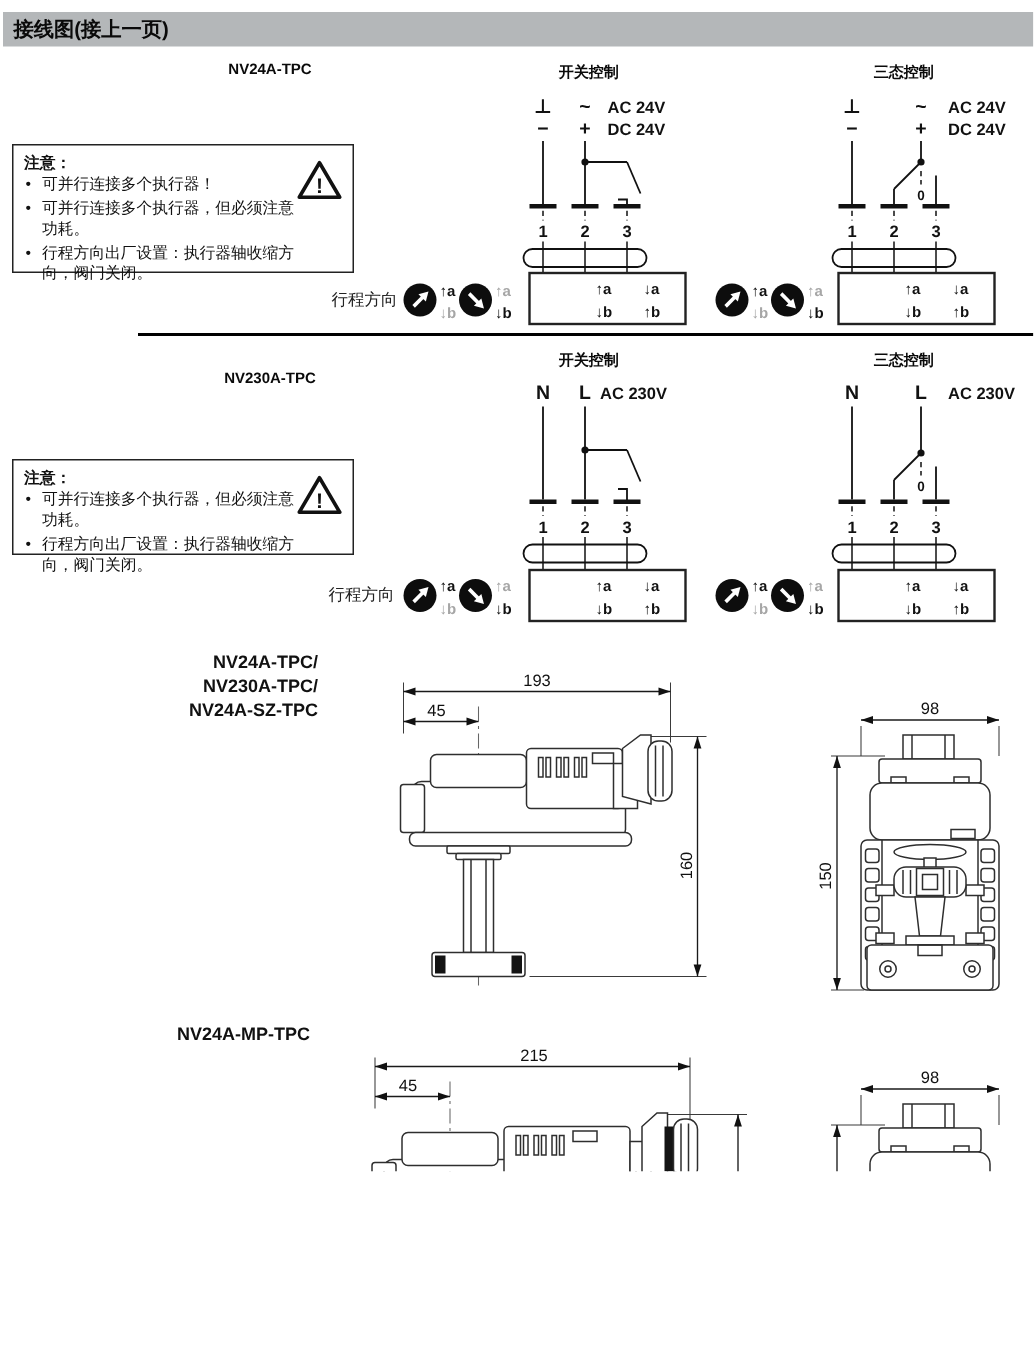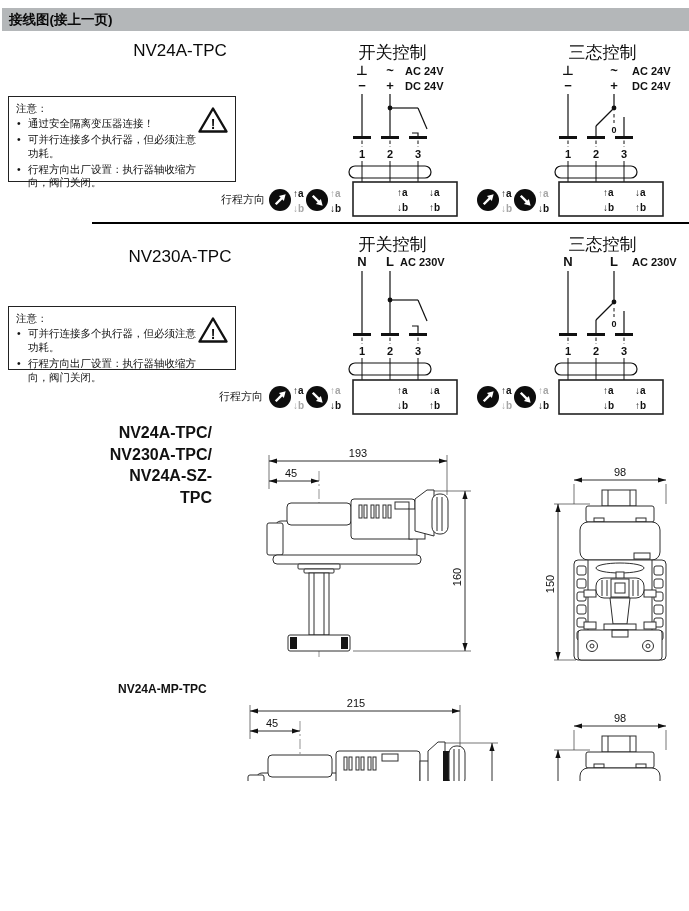--- a/index.html
+++ b/index.html
@@ -1,24 +1,24 @@
 <!DOCTYPE html>
 <html><head>
 <meta charset="utf-8">
 <style>
   html,body{margin:0;padding:0;background:#fff;}
   .page{position:relative;width:689px;height:781px;background:#fff;overflow:hidden;
         font-family:"Liberation Sans","DejaVu Sans",sans-serif;color:#111;}
   .secbar{position:absolute;left:2px;right:0;height:23px;background:#b4b7b9;
           display:flex;align-items:center;padding-left:7px;font-size:13.5px;font-weight:bold;color:#0a0a0a;}
-  .blocktitle{position:absolute;font-size:17px;font-weight:normal;text-align:center;color:#0a0a0a;}
+  .blocktitle{position:absolute;font-size:10px;font-weight:bold;text-align:center;color:#0a0a0a;}
   .dirlabel{position:absolute;font-size:11px;color:#222;font-family:Liberation Serif, serif;}
   .divider{position:absolute;left:92px;right:0;height:2px;background:#000;}
   .notes{position:absolute;width:228px;border:1.6px solid #222;background:#fff;padding:5px 7px 4px 7px;box-sizing:border-box;}
-  .notes-title{font-size:10.5px;font-weight:normal;margin-bottom:1px;}
+  .notes-title{font-size:10.5px;font-weight:bold;margin-bottom:1px;}
   .note-item{font-size:10.5px;line-height:1.32;padding-left:12px;padding-right:28px;position:relative;margin-bottom:2px;}
   .note-item::before{content:"•";position:absolute;left:1px;top:0;}
   .warn{position:absolute;right:7px;top:9px;}
   svg{position:absolute;overflow:visible;}
   svg text{font-family:"Liberation Sans","DejaVu Sans",sans-serif;}
   .wire{stroke:#111;stroke-width:1.2;fill:none;}
   .thin{stroke:#111;stroke-width:1;fill:none;}
   .dsh{stroke:#111;stroke-width:1;stroke-dasharray:3.5 2.5;fill:none;}
   .bar{stroke:#111;stroke-width:3;fill:none;}
   .oval{stroke:#111;stroke-width:1.2;fill:none;}
@@ -121,21 +121,21 @@
     <text x="87" y="134" class="ab">↓a</text>
     <text x="87" y="149" class="ab">↑b</text>
   </svg>
 
   <div class="notes" style="left:8px;top:96px;height:86px">
     <svg class="warn" width="30" height="28" viewBox="0 0 30 28">
       <polygon points="15,2.5 28.5,25.5 1.5,25.5" fill="#fff" stroke="#111" stroke-width="2.4" stroke-linejoin="round"></polygon>
       <text x="15" y="22.5" text-anchor="middle" font-size="14" font-weight="bold" fill="#111">!</text>
     </svg>
     <div class="notes-title">注意：</div>
-    <div class="note-item"><span>通过安全隔离变压器连接！</span></div>
+    <div class="note-item"><span>可并行连接多个执行器！</span></div>
     <div class="note-item"><span>可并行连接多个执行器，但必须注意功耗。</span></div>
     <div class="note-item" style="padding-right:14px"><span>行程方向出厂设置：执行器轴收缩方向，阀门关闭。</span></div>
   </div>
 
   <div class="dirlabel" style="left:221px;top:192px">行程方向</div>
 
   <svg style="left:268px;top:184px" width="78" height="32" viewBox="0 0 78 32">
     <g transform="translate(12,16)">
       <circle r="11" class="knob"></circle>
       <g transform="rotate(-45)">
@@ -293,21 +293,21 @@
       <g transform="rotate(45)">
           <line x1="-6" y1="0" x2="3" y2="0" class="karrow"></line>
           <polygon points="8,0 2,-3.5 2,3.5" class="khead"></polygon>
         </g>
     </g>
     <text x="62" y="13" class="ab gray">↑a</text>
     <text x="62" y="28" class="ab">↓b</text>
   </svg>
 
 
-  <div style="position:absolute;left:98px;top:422px;width:114px;text-align:right;font-size:16px;font-weight:bold;line-height:1.35">
+  <div style="position:absolute;left:98px;top:433px;width:114px;text-align:right;font-size:12px;font-weight:bold;line-height:1.35">
     <span style="display:block">NV24A-TPC/</span>
     <span style="display:block">NV230A-TPC/</span>
     <span style="display:block">NV24A-SZ-TPC</span>
   </div>
 
   <svg style="left:213px;top:443px" width="265" height="222" viewBox="0 0 265 222">
     <line x1="106" y1="28" x2="106" y2="214" class="cl"></line>
     <line x1="56" y1="12" x2="56" y2="46" class="ext"></line>
     <line x1="234" y1="12" x2="234" y2="52" class="ext"></line>
     <line x1="56" y1="18" x2="234" y2="18" class="dim"></line>

